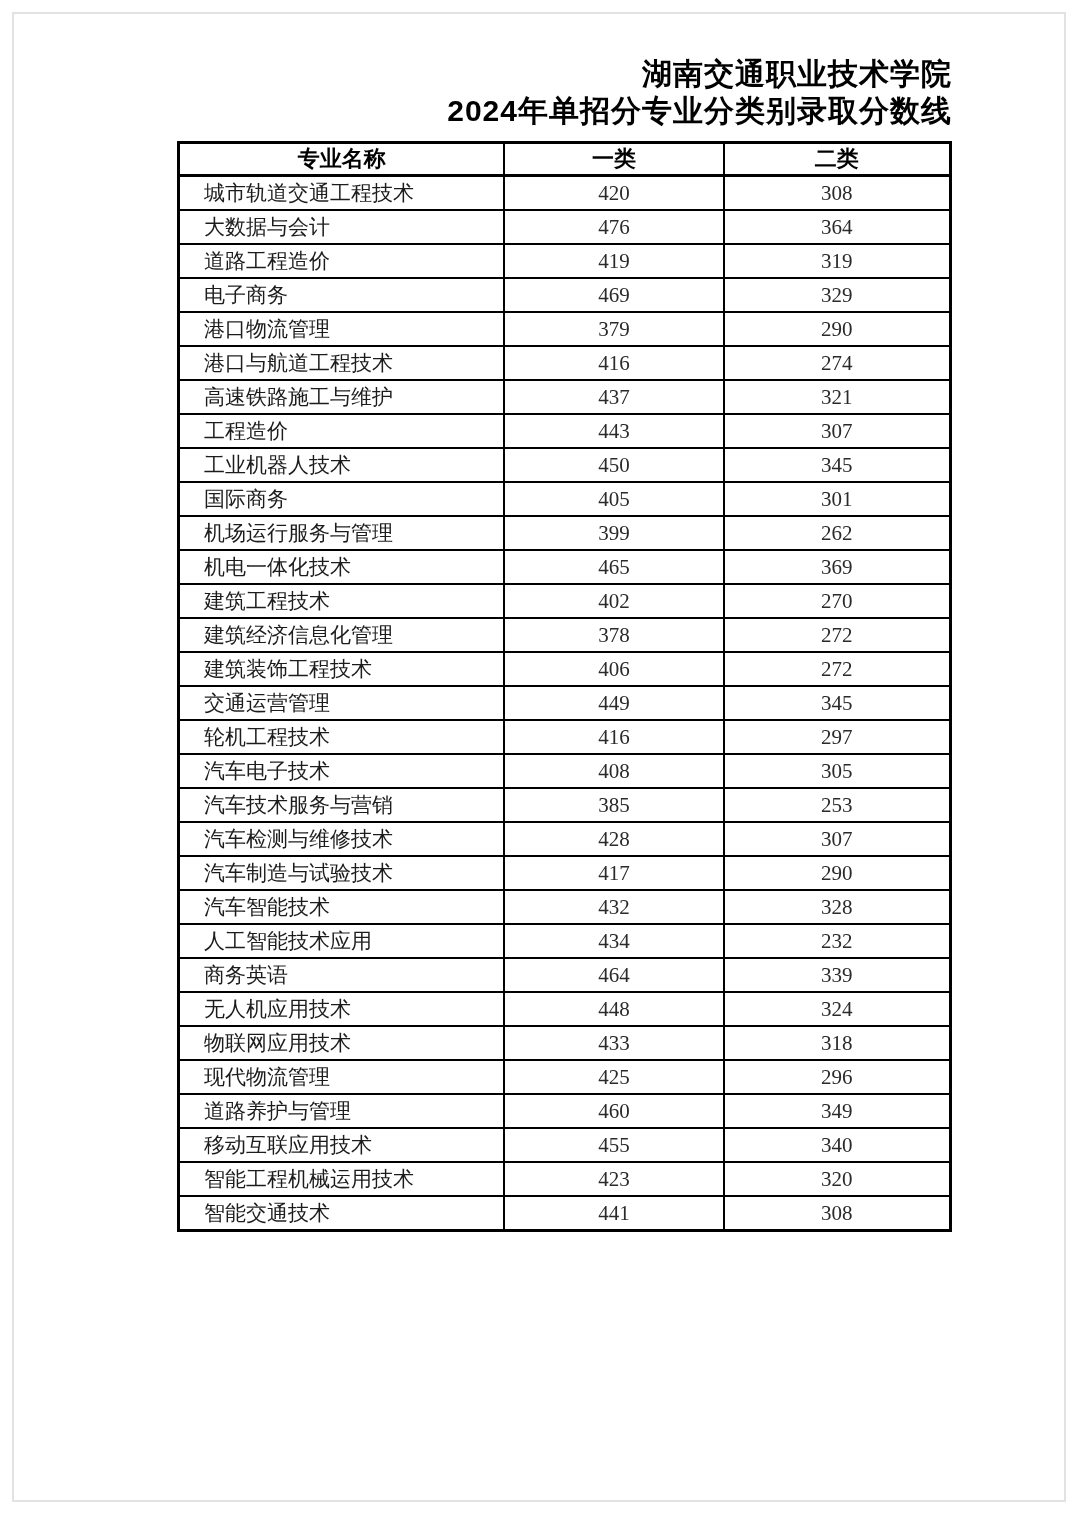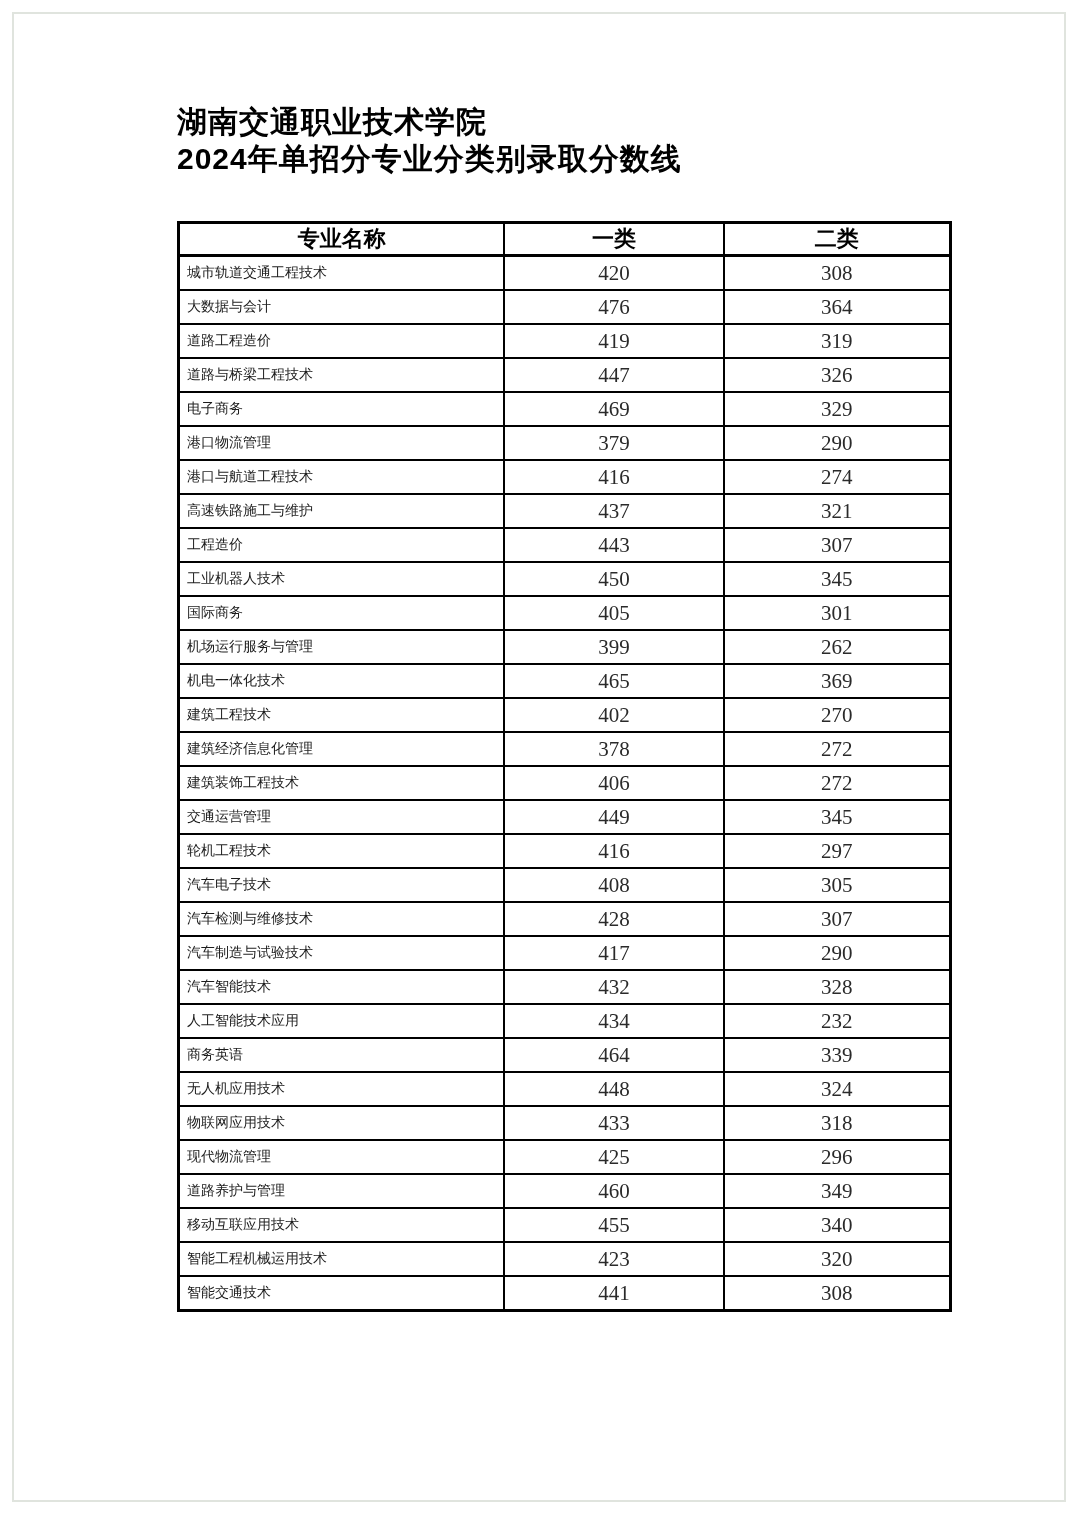--- a/index.html
+++ b/index.html
@@ -25,34 +25,34 @@
     box-sizing: border-box;
     pointer-events: none;
   }
   .content {
     position: absolute;
     left: 177px;
     top: 0;
     width: 775px;
   }
   .doc-title {
-    padding-top: 103px;
-    text-align: left;
+    padding-top: 55px;
+    text-align: right;
     font-family: "Liberation Sans", "DejaVu Sans", sans-serif;
     font-weight: 700;
     font-size: 30px;
     line-height: 37px;
     color: #000000;
     letter-spacing: 1px;
   }
   .score-table {
     border-collapse: collapse;
     table-layout: fixed;
     width: 775px;
-    margin-top: 44px;
+    margin-top: 12px;
     border: 3px solid #000000;
   }
   .score-table col.c-major { width: 42.2%; }
   .score-table col.c-one   { width: 28.4%; }
   .score-table col.c-two   { width: 29.4%; }
   .score-table th {
     border: 2px solid #000000;
     border-bottom-width: 3px;
     height: 30px;
     font-family: "Liberation Sans", "DejaVu Sans", sans-serif;
@@ -66,22 +66,22 @@
   .score-table td {
     border: 2px solid #000000;
     height: 32px;
     vertical-align: middle;
     padding: 0;
     overflow: hidden;
     white-space: nowrap;
   }
   td.cell-major {
     text-align: left;
-    padding-left: 7px;
-    font-size: 14px;
+    padding-left: 24px;
+    font-size: 21px;
     color: #1c1c1c;
   }
   td.cell-score {
     text-align: center;
     font-size: 21px;
     color: #2a2a2a;
     font-family: "Liberation Serif", "DejaVu Serif", serif;
   }
 </style>
 </head>
@@ -120,25 +120,20 @@
           <td class="cell-major">大数据与会计</td>
           <td class="cell-score">476</td>
           <td class="cell-score">364</td>
         </tr>
         <tr>
           <td class="cell-major">道路工程造价</td>
           <td class="cell-score">419</td>
           <td class="cell-score">319</td>
         </tr>
         <tr>
-          <td class="cell-major">道路与桥梁工程技术</td>
-          <td class="cell-score">447</td>
-          <td class="cell-score">326</td>
-        </tr>
-        <tr>
           <td class="cell-major">电子商务</td>
           <td class="cell-score">469</td>
           <td class="cell-score">329</td>
         </tr>
         <tr>
           <td class="cell-major">港口物流管理</td>
           <td class="cell-score">379</td>
           <td class="cell-score">290</td>
         </tr>
         <tr>
@@ -200,20 +195,25 @@
           <td class="cell-major">轮机工程技术</td>
           <td class="cell-score">416</td>
           <td class="cell-score">297</td>
         </tr>
         <tr>
           <td class="cell-major">汽车电子技术</td>
           <td class="cell-score">408</td>
           <td class="cell-score">305</td>
         </tr>
         <tr>
+          <td class="cell-major">汽车技术服务与营销</td>
+          <td class="cell-score">385</td>
+          <td class="cell-score">253</td>
+        </tr>
+        <tr>
           <td class="cell-major">汽车检测与维修技术</td>
           <td class="cell-score">428</td>
           <td class="cell-score">307</td>
         </tr>
         <tr>
           <td class="cell-major">汽车制造与试验技术</td>
           <td class="cell-score">417</td>
           <td class="cell-score">290</td>
         </tr>
         <tr>

